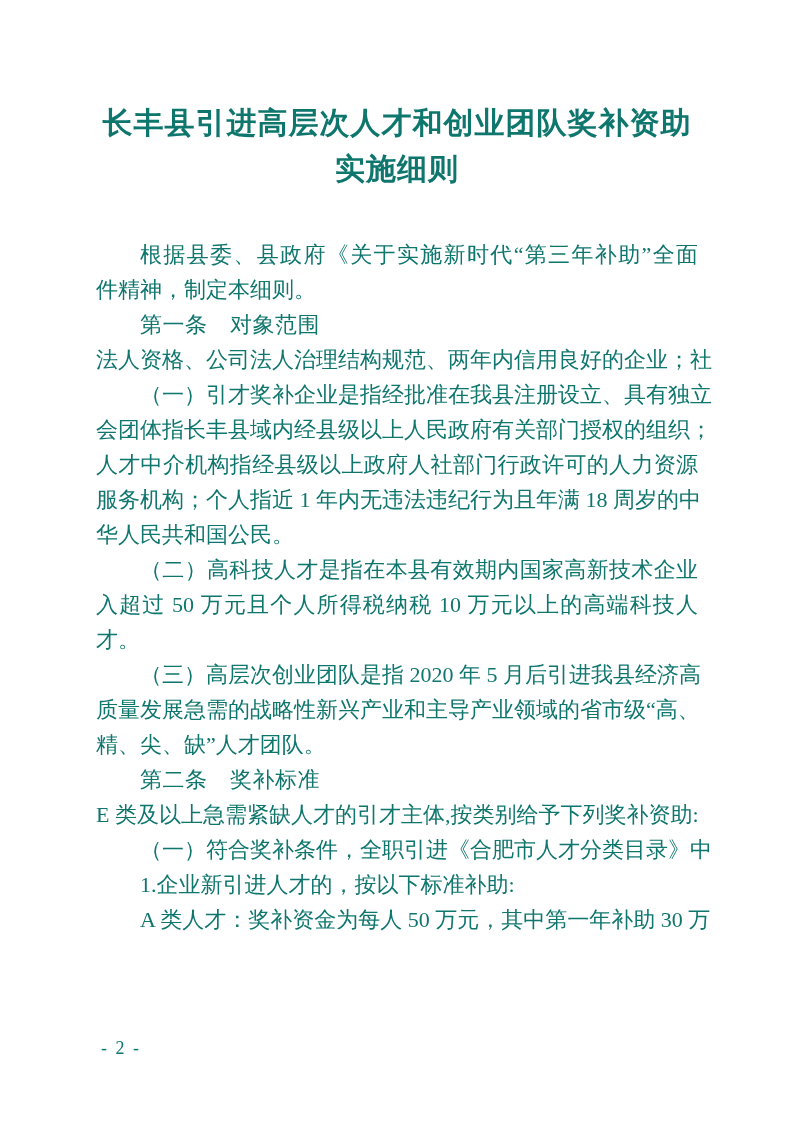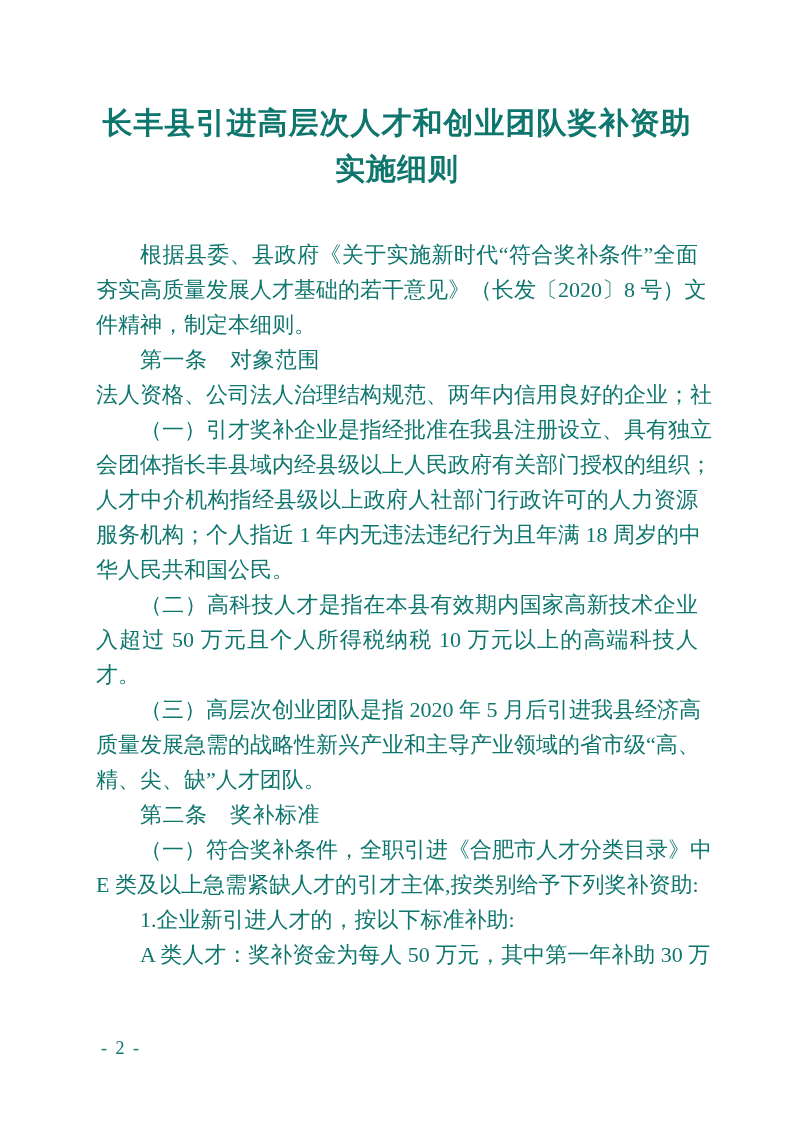--- a/index.html
+++ b/index.html
@@ -70,38 +70,37 @@
 
 <div class="page">
   <div class="content">
 
     <div class="doc-title">
       <div>长丰县引进高层次人才和创业团队奖补资助</div>
       <div>实施细则</div>
     </div>
 
     <div class="body-text">
-      <div class="line indent">根据县委、县政府《关于实施新时代“符合奖补条件”全面</div>
-      <div class="line">夯实高质量发展人才基础的若干意见》（长发〔2020〕8 号）文</div>
+      <div class="line indent">根据县委、县政府《关于实施新时代“第三年补助”全面</div>
       <div class="line end">件精神，制定本细则。</div>
       <div class="line end indent heading">第一条　对象范围</div>
       <div class="line">法人资格、公司法人治理结构规范、两年内信用良好的企业；社</div>
       <div class="line indent">（一）引才奖补企业是指经批准在我县注册设立、具有独立</div>
       <div class="line">会团体指长丰县域内经县级以上人民政府有关部门授权的组织；</div>
       <div class="line">人才中介机构指经县级以上政府人社部门行政许可的人力资源</div>
       <div class="line">服务机构；个人指近 1 年内无违法违纪行为且年满 18 周岁的中</div>
       <div class="line end">华人民共和国公民。</div>
       <div class="line indent">（二）高科技人才是指在本县有效期内国家高新技术企业</div>
       <div class="line end">入超过 50 万元且个人所得税纳税 10 万元以上的高端科技人才。</div>
       <div class="line indent">（三）高层次创业团队是指 2020 年 5 月后引进我县经济高</div>
       <div class="line">质量发展急需的战略性新兴产业和主导产业领域的省市级“高、</div>
       <div class="line end">精、尖、缺”人才团队。</div>
       <div class="line end indent heading">第二条　奖补标准</div>
+      <div class="line">E 类及以上急需紧缺人才的引才主体,按类别给予下列奖补资助:</div>
       <div class="line indent">（一）符合奖补条件，全职引进《合肥市人才分类目录》中</div>
-      <div class="line">E 类及以上急需紧缺人才的引才主体,按类别给予下列奖补资助:</div>
       <div class="line end indent">1.企业新引进人才的，按以下标准补助:</div>
       <div class="line indent">A 类人才：奖补资金为每人 50 万元，其中第一年补助 30 万</div>
     </div>
 
   </div>
 
   <div class="footer">- 2 -</div>
 </div>
 
 </body></html>

